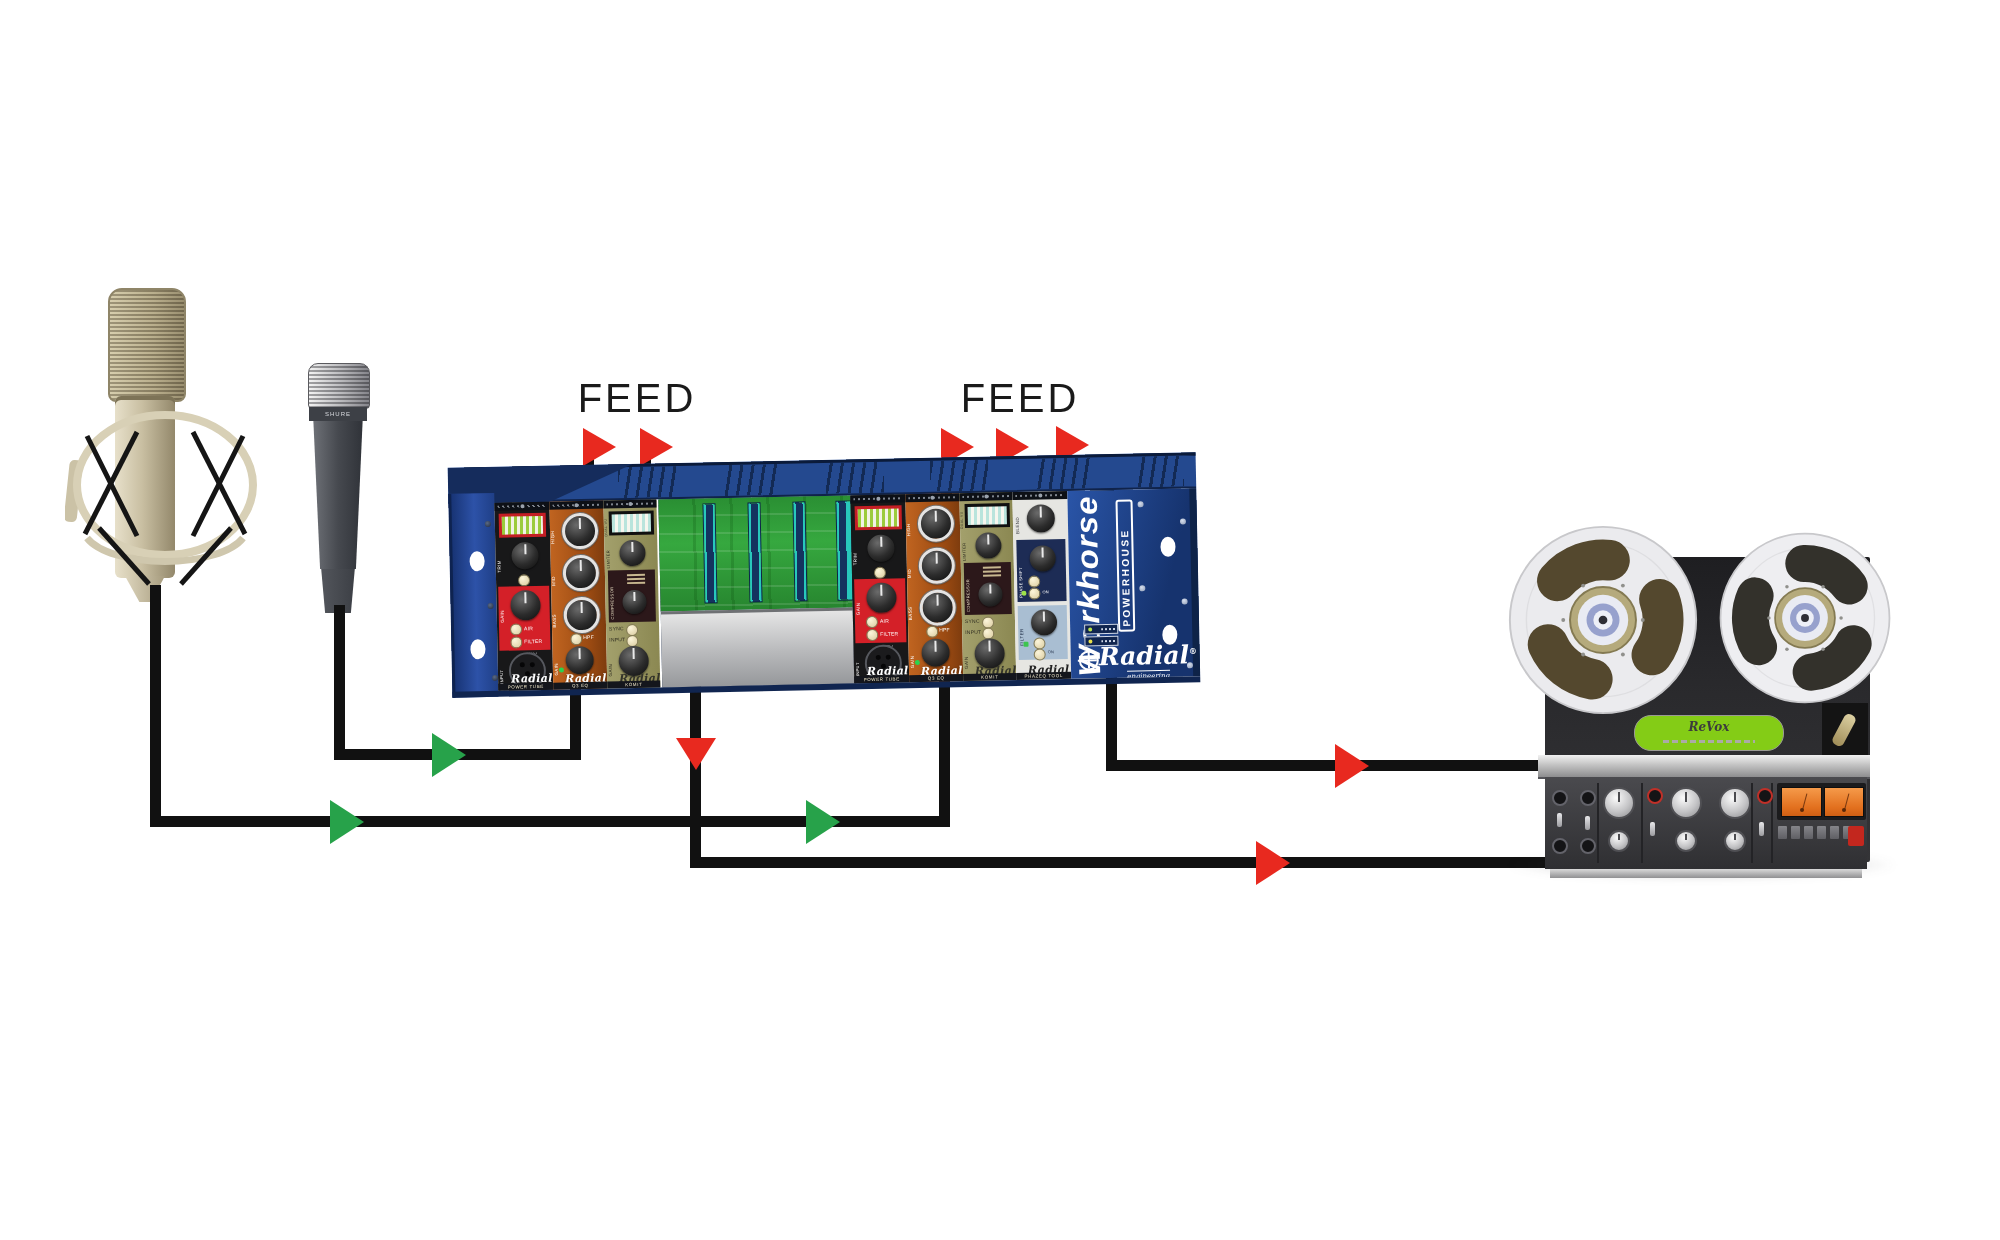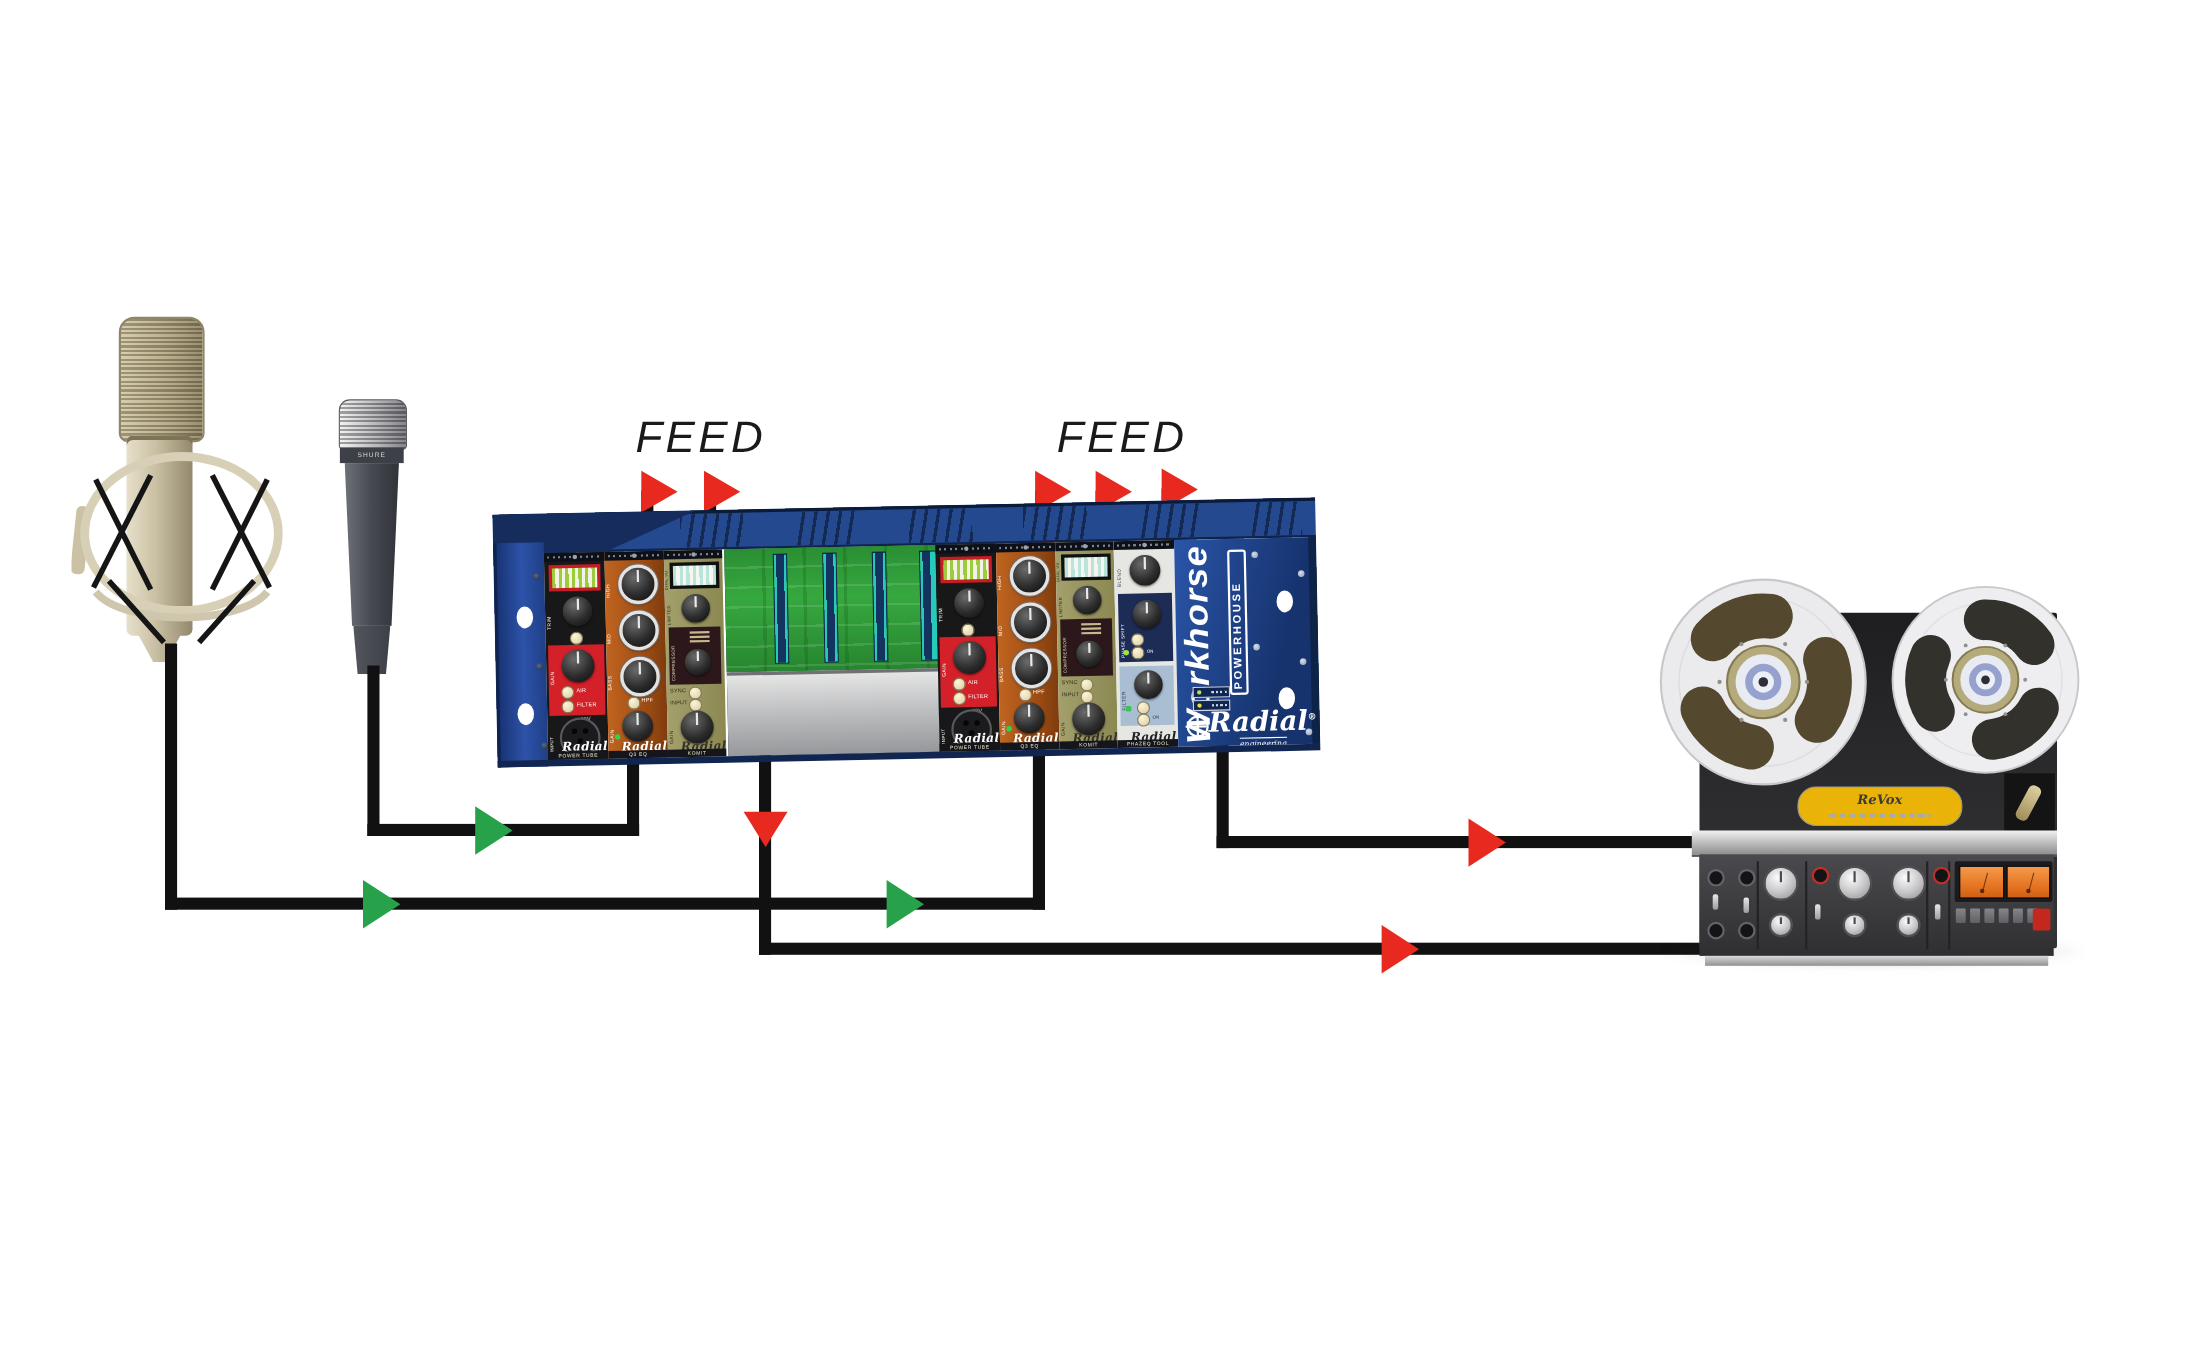--- a/index.html
+++ b/index.html
@@ -12,21 +12,21 @@
   #canvas{position:relative;width:2000px;height:1240px;background:#fff;overflow:hidden;}
 
   
   .wire{position:absolute;background:var(--cable);}
   .ar{position:absolute;width:0;height:0;}
   .ar-right-red{border-left:34px solid var(--red);border-top:22px solid transparent;border-bottom:22px solid transparent;}
   .ar-right-red-sm{border-left:33px solid var(--red);border-top:19px solid transparent;border-bottom:19px solid transparent;}
   .ar-right-green{border-left:34px solid var(--green);border-top:22px solid transparent;border-bottom:22px solid transparent;}
   .ar-down-red{border-top:32px solid var(--red);border-left:20px solid transparent;border-right:20px solid transparent;}
 
-  .feed{position:absolute;width:130px;text-align:center;font-size:40px;font-weight:500;letter-spacing:3px;color:#1a1a1a;font-style:italic;}
+  .feed{position:absolute;width:130px;text-align:center;font-size:40px;font-weight:500;letter-spacing:3px;color:#1a1a1a;}
 
   .kb{position:absolute;border-radius:50%;background:radial-gradient(circle at 38% 30%,#6b6b6b,#2c2c2c 55%,#141414 88%);box-shadow:0 1px 2px rgba(0,0,0,.55);}
   .kb::after{content:"";position:absolute;left:calc(50% - 1px);top:7%;width:2px;height:38%;background:#eaeaea;}
   .kb-ring{border:3px solid #e3e3e3;box-shadow:0 0 0 1px #6f6f6f,0 1px 2px rgba(0,0,0,.5);}
   .ks{position:absolute;border-radius:50%;background:radial-gradient(circle at 40% 32%,#fbfbfb,#c4c4c6 55%,#8b8b8e);border:2px solid #505054;}
   .ks::after{content:"";position:absolute;left:calc(50% - 1px);top:12%;width:2px;height:34%;background:#4c4c50;}
   .bc{position:absolute;width:10px;height:10px;border-radius:50%;background:radial-gradient(circle at 35% 30%,#fcf5da,#d9cb9e);border:1px solid #857c57;}
   .led{position:absolute;width:5px;height:5px;border-radius:50%;}
   .vt{position:absolute;writing-mode:vertical-rl;transform:rotate(180deg);font-size:4.5px;letter-spacing:.4px;color:#fff;line-height:1;white-space:nowrap;}
   .tinytxt{position:absolute;font-size:5px;letter-spacing:.2px;color:#fff;line-height:1;white-space:nowrap;}
@@ -93,21 +93,21 @@
   #sm57-band{position:absolute;left:3px;top:44px;width:58px;height:14px;background:#3d4046;color:#d9dbe0;font-size:6px;letter-spacing:1px;text-align:center;line-height:14px;}
   #sm57-body{position:absolute;left:4px;top:58px;width:56px;height:148px;background:linear-gradient(90deg,#73767c,#46494f 50%,#2d3036);clip-path:polygon(6% 0,94% 0,82% 100%,18% 100%);}
   #sm57-tail{position:absolute;left:4px;top:206px;width:56px;height:44px;background:linear-gradient(90deg,#5a5d63,#35383e);clip-path:polygon(20% 0,80% 0,73% 100%,27% 100%);}
 
   
   #tape{position:absolute;left:1500px;top:515px;width:400px;height:368px;}
   #tape-shadow{position:absolute;left:10px;top:336px;width:385px;height:28px;background:radial-gradient(ellipse at 50% 50%,rgba(50,50,50,.45),rgba(80,80,80,0) 72%);filter:blur(4px);}
   #tape-body{position:absolute;left:45px;top:42px;width:325px;height:305px;background:linear-gradient(180deg,#1e1e21,#2a2a2d 45%,#343437);border-radius:2px;}
   #tape-headblock{position:absolute;left:322px;top:188px;width:46px;height:54px;background:#141414;}
   #tape-roller{position:absolute;left:338px;top:198px;width:12px;height:34px;border-radius:5px;background:linear-gradient(#dcd0a2,#a08d58);transform:rotate(28deg);}
-  #tape-badge{position:absolute;left:134px;top:200px;width:148px;height:34px;border-radius:17px;background:#eab308;border:1px solid #9a9a94;}
+  #tape-badge{position:absolute;left:134px;top:200px;width:148px;height:34px;border-radius:17px;background:#84cc16;border:1px solid #9a9a94;}
   #tape-badge-name{position:absolute;left:0;top:4px;width:100%;text-align:center;font:italic 700 12px "DejaVu Serif",serif;color:#3c3c3c;}
   #tape-badge-line{position:absolute;left:28px;bottom:7px;width:92px;height:3px;background:repeating-linear-gradient(90deg,#ababa5 0 6px,transparent 6px 9px);}
   #tape-bar{position:absolute;left:38px;top:240px;width:332px;height:22px;background:linear-gradient(#f1f1f1,#c3c3c3 45%,#8d8d8f);border-bottom:2px solid #55555a;}
   #tape-panel{position:absolute;left:45px;top:262px;width:322px;height:92px;background:linear-gradient(#4a4a4e,#2f2f32);}
   .jack{position:absolute;width:12px;height:12px;border-radius:50%;background:#141416;border:2px solid #63636a;}
   .jack.red{border-color:#c03028;}
   .tog{position:absolute;width:5px;height:14px;border-radius:2px;background:linear-gradient(#e8e8ea,#9c9ca0);}
   .pdiv{position:absolute;top:6px;width:2px;height:80px;background:#232326;}
   #vu-box{position:absolute;left:232px;top:6px;width:89px;height:37px;background:#1b1b1d;border-radius:2px;}
   .vu{position:absolute;top:4px;height:28px;background:linear-gradient(#f59a4a,#e2701e 70%,#cf5f14);border:1px solid #0e0e0e;}

